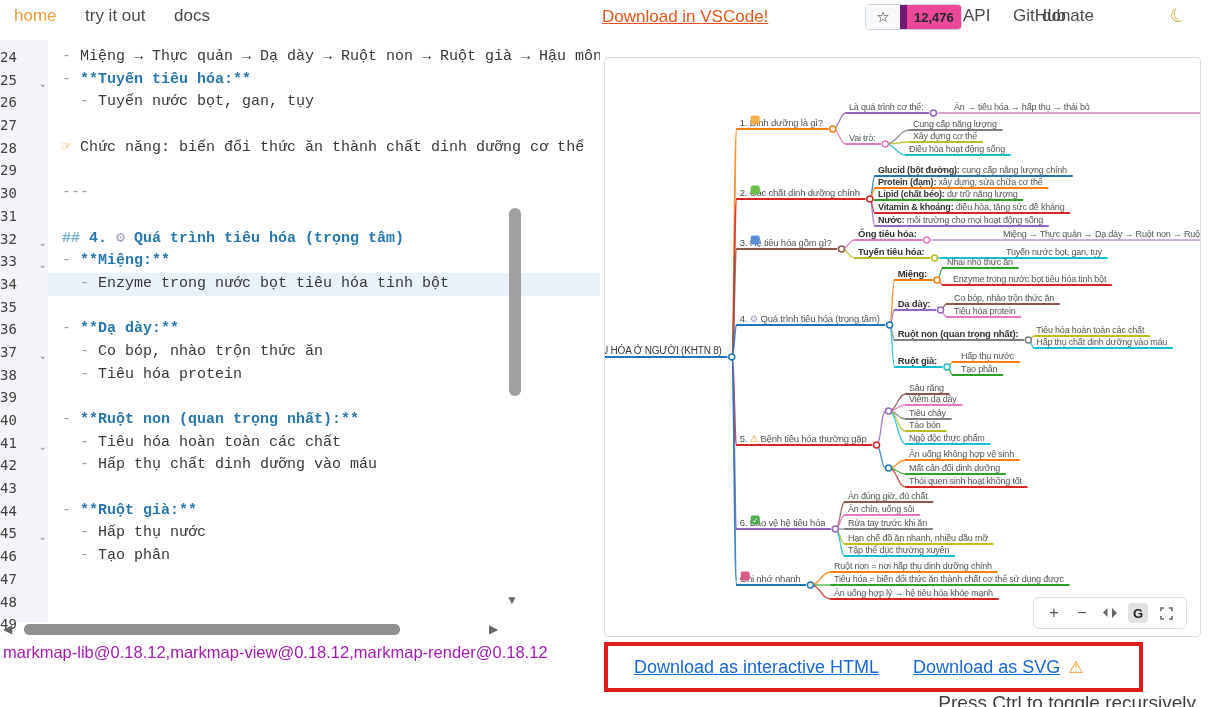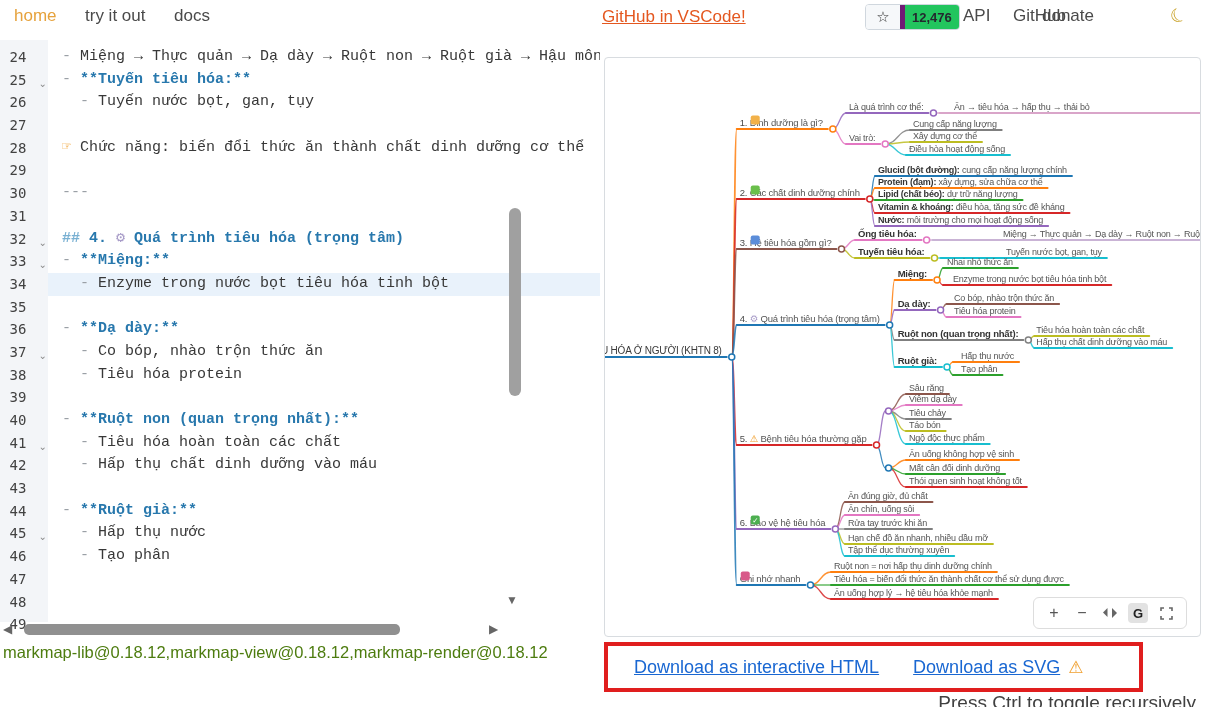--- a/index.html
+++ b/index.html
@@ -8,44 +8,44 @@
   
   .header{position:absolute;left:0;top:0;width:1208px;height:40px;background:#fff}
   .nav-item{position:absolute;top:6px;font-size:17px;color:#4a4a4a;cursor:pointer;text-decoration:none}
   .nav-home{left:14px;color:#e6a23c}
   .nav-try{left:85px}
   .nav-docs{left:174px}
   .nav-underline{position:absolute;left:75px;top:45px;width:72px;height:3px;background:#e0941f;border-radius:2px}
   .vscode-link{position:absolute;left:602px;top:7px;font-size:17px;color:#e4571f;text-decoration:underline;cursor:pointer}
   .star-widget{position:absolute;left:865px;top:4px;height:26px;border:1px solid #d0d7de;border-radius:4px;display:flex;align-items:stretch;overflow:hidden}
   .star-cell{width:34px;background:#f6f8fa;display:flex;align-items:center;justify-content:center;font-size:15px;color:#333;cursor:pointer}
-  .count-cell{min-width:54px;background:#22c55e;border-left:5px solid #701a75;display:flex;align-items:center;justify-content:center;font-size:13px;font-weight:bold;color:#24292f;padding:0 7px;cursor:pointer}
+  .count-cell{min-width:54px;background:#ec4899;border-left:7px solid #701a75;display:flex;align-items:center;justify-content:center;font-size:13px;font-weight:bold;color:#24292f;padding:0 7px;cursor:pointer}
   .hdr-link{position:absolute;top:6px;font-size:17px;color:#4a4a4a;cursor:pointer}
   .lnk-api{left:963px}.lnk-github{left:1013px}.lnk-donate{left:1042px}
   .moon{position:absolute;left:1170px;top:4px;font-size:19px;color:#c9a227;cursor:pointer;transform:rotate(-25deg)}
   
   .editor{position:absolute;left:0;top:40px;width:600px;height:600px;overflow:hidden;background:#fff}
   .gutter{position:absolute;left:0;top:0;width:48px;height:582px;background:#f3f5f8}
-  .gut-row{height:22.7px;line-height:22.7px;position:relative;font-family:"DejaVu Sans Mono",monospace;font-size:14px;color:#424242;text-align:center;padding-right:12px;cursor:pointer}
+  .gut-row{height:22.7px;line-height:22.7px;position:relative;font-family:"DejaVu Sans Mono",monospace;font-size:14px;color:#424242;text-align:left;padding-right:12px;cursor:pointer}
   .fold{position:absolute;right:1px;top:4px;font-size:10px;color:#8a8a8a;font-family:"Liberation Sans",sans-serif}
   .code{position:absolute;left:48px;top:0;width:552px;height:582px}
   .code-row{height:22.7px;line-height:22.7px;white-space:pre;font-family:Liberation Mono, monospace;font-size:15px;padding-left:14px;cursor:text}
   .code-row.hl{background:#e9f2fb}
   .gut-pad,.code-pad{height:6px}
   .seg-p{color:#383838}.seg-d{color:#9aa0a6}.seg-b{color:#2878ad;font-weight:bold}
   .seg-h{color:#2878ad;font-weight:bold}.seg-h2{color:#79b0d2;font-weight:bold}
   .seg-m{color:#9aa0a6}.seg-em{color:#f0a030}.seg-em2{color:#a89cc8}
   
   .vthumb{position:absolute;left:509px;top:168px;width:12px;height:188px;background:#a0a0a0;border-radius:6px;cursor:pointer}
   .vdown{position:absolute;left:506px;top:553px;font-size:12px;color:#666;cursor:pointer}
   .harrow{position:absolute;top:582px;font-size:12px;color:#666;cursor:pointer}
   .hleft{left:3px}.hright{left:489px}
   .hthumb{position:absolute;left:24px;top:584px;width:376px;height:11px;background:#909090;border-radius:5px;cursor:pointer}
   
-  .versions{position:absolute;left:3px;top:643px;font-size:16.5px;color:#4d7c0f}
+  .versions{position:absolute;left:3px;top:643px;font-size:16.5px;color:#a21caf}
   .hint{position:absolute;right:12px;top:692px;font-size:19px;color:#404040}
   
   .panel{position:absolute;left:604px;top:57px;width:597px;height:580px;border:1px solid #d8dce0;border-radius:4px;background:#fff;overflow:hidden}
   .panel svg text{letter-spacing:-0.2px}
   .mm-toolbar{position:absolute;left:428px;top:539px;width:154px;height:32px;border:1px solid #ddd;border-radius:6px;background:#fff;display:flex;align-items:center;justify-content:space-around;padding:0 6px}
   .tb-btn{color:#555;font-size:16px;cursor:pointer;display:flex;align-items:center;justify-content:center;width:20px;height:20px}
   .tb-logo{background:#e2e2e2;border-radius:4px;font-weight:bold;font-size:13px;color:#222;font-family:"Liberation Sans",sans-serif}
   
   .dl-bar{position:absolute;left:604px;top:642px;width:539px;height:50px;border:4px solid #e01e1e;background:#fff;display:flex;align-items:center}
   .dl-link{font-size:18px;color:#1967d2;text-decoration:underline;cursor:pointer}
@@ -54,21 +54,21 @@
   .dl-warn{margin-left:8px;font-size:17px;color:#f0a030}
 </style>
 </head>
 <body>
 
 <div class="header">
   <a class="nav-item nav-home">home</a>
   <a class="nav-item nav-try">try it out</a>
   <a class="nav-item nav-docs">docs</a>
   <div class="nav-underline"></div>
-  <a class="vscode-link">GitHub in VSCode!</a>
+  <a class="vscode-link">Download in VSCode!</a>
   <div class="star-widget">
     <span class="star-cell">☆</span>
     <span class="count-cell">12,476</span>
   </div>
   <a class="hdr-link lnk-api">API</a>
   <a class="hdr-link lnk-github">GitHub</a>
   <a class="hdr-link lnk-donate">donate</a>
   <span class="moon">☾</span>
 </div>
 

